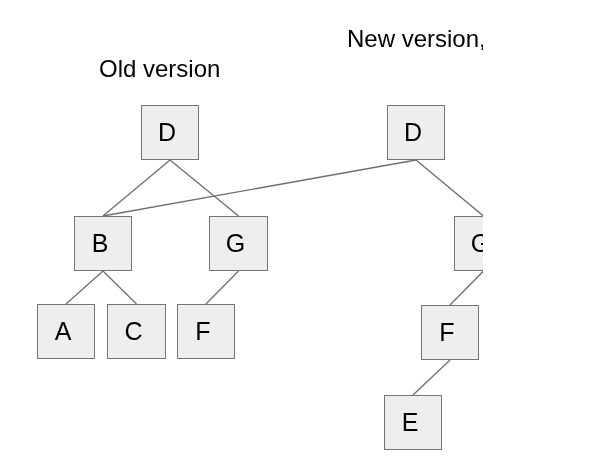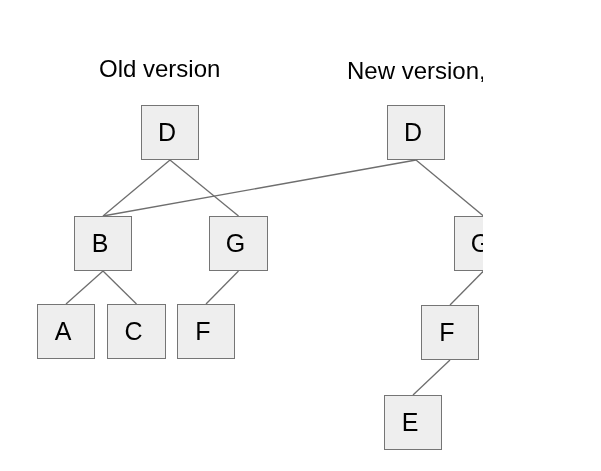--- a/index.html
+++ b/index.html
@@ -55,21 +55,21 @@
       <line x1="103" y1="271" x2="136.5" y2="304" stroke="#6e6e6e" stroke-width="1.3"></line>
       <line x1="238.5" y1="271" x2="206" y2="304" stroke="#6e6e6e" stroke-width="1.3"></line>
       <line x1="416" y1="160" x2="103" y2="216" stroke="#6e6e6e" stroke-width="1.3"></line>
       <line x1="416" y1="160" x2="483.5" y2="216" stroke="#6e6e6e" stroke-width="1.3"></line>
       <line x1="483.5" y1="271" x2="450" y2="305" stroke="#6e6e6e" stroke-width="1.3"></line>
       <line x1="450" y1="360" x2="413" y2="395" stroke="#6e6e6e" stroke-width="1.3"></line>
     </svg>
 
   <div class="title" style="left:99px; top:54px;">Old version</div>
 
-  <div class="title" style="left:347px; top:56px;">
+  <div class="title" style="left:347px; top:24px;">
     <div>New version,</div>
   </div>
 
   <div class="node" id="n-old_d" style="left:141px; top:105px; width:58px; height:55px;">D</div>
 
   <div class="node" id="n-new_d" style="left:387px; top:105px; width:58px; height:55px;">D</div>
 
   <div class="node" id="n-old_b" style="left:74px; top:216px; width:58px; height:55px;">B</div>
 
   <div class="node" id="n-old_g" style="left:209px; top:216px; width:59px; height:55px;">G</div>

